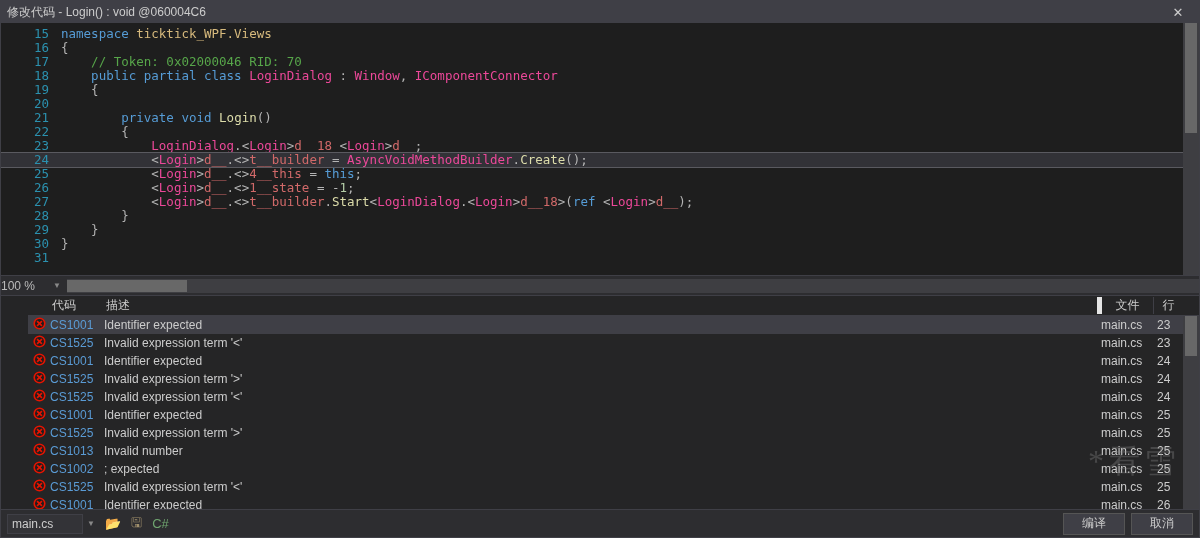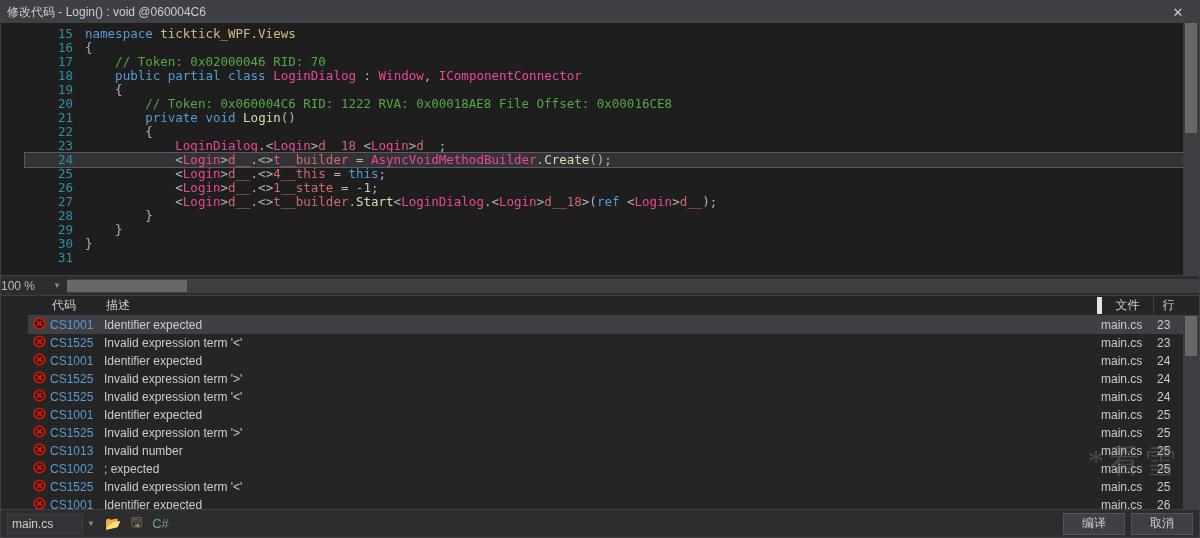--- a/index.html
+++ b/index.html
@@ -4,21 +4,21 @@
 <style>
 * { margin:0; padding:0; box-sizing:border-box; }
 html,body { width:1200px; height:538px; background:#2d2d30; font-family:"Segoe UI","Microsoft YaHei",sans-serif; color:#ccc; overflow:hidden; }
 .window { width:1200px; height:538px; background:#2d2d30; display:flex; flex-direction:column; border:1px solid #3f3f46; }
 .titlebar { height:22px; background:#3f3f46; display:flex; align-items:center; padding:0 6px; font-size:12px; color:#ccc; }
 .titlebar .spacer { flex:1; }
 .titlebar .close { width:30px; text-align:center; font-size:13px; cursor:pointer; }
 .code-area { flex:1; background:#1e1e1e; display:flex; position:relative; overflow:hidden; }
 .code-scroll { flex:1; overflow:hidden; position:relative; }
 .code-lines { font-family:Consolas,monospace; font-size:12.5px; line-height:14px; padding-top:4px; }
-.code-line { display:flex;margin-left:24px; }
+.code-line { display:flex; }
 .gutter { width:60px; text-align:right; padding-right:12px; color:#2b91af; user-select:none; }
 .code-text { white-space:pre; }
 .hl-line { background:rgba(70,70,80,0.5); outline:1px solid #5a5a60; }
 .vscroll { width:16px; background:#3e3e42; position:relative; }
 .vscroll .thumb { position:absolute; left:2px; right:2px; top:0; height:110px; background:#686868; }
 .zoom-bar { height:20px; background:#2d2d30; border-top:1px solid #3f3f46; display:flex; align-items:center; font-size:12px; padding:0 0; color:#bbb; }
 .zoom-val { width:50px; }
 .zoom-dd { font-size:8px; color:#888; margin-left:2px; }
 .hscroll { flex:1; height:14px; background:#3e3e42; margin-left:6px; position:relative; }
 .hscroll .thumb { position:absolute; left:0; top:1px; bottom:1px; width:120px; background:#686868; }
@@ -80,21 +80,20 @@
           <div class="code-line">
             <span class="gutter">18</span>
             <span class="code-text">    <span class="c-kw">public</span> <span class="c-kw">partial</span> <span class="c-kw">class</span> <span class="c-type">LoginDialog</span> <span class="c-punc">:</span> <span class="c-type">Window</span><span class="c-punc">,</span> <span class="c-type">IComponentConnector</span></span>
           </div>
           <div class="code-line">
             <span class="gutter">19</span>
             <span class="code-text">    <span class="c-punc">{</span></span>
           </div>
           <div class="code-line">
             <span class="gutter">20</span>
-            <span class="code-text">        <span class="c-cm">// Token: 0x060004C6 RID: 1222 RVA: 0x00018AE8 File Offset: 0x00016CE8</span></span>
           </div>
           <div class="code-line">
             <span class="gutter">21</span>
             <span class="code-text">        <span class="c-kw">private</span> <span class="c-kw">void</span> <span class="c-meth">Login</span><span class="c-punc">()</span></span>
           </div>
           <div class="code-line">
             <span class="gutter">22</span>
             <span class="code-text">        <span class="c-punc">{</span></span>
           </div>
           <div class="code-line">

